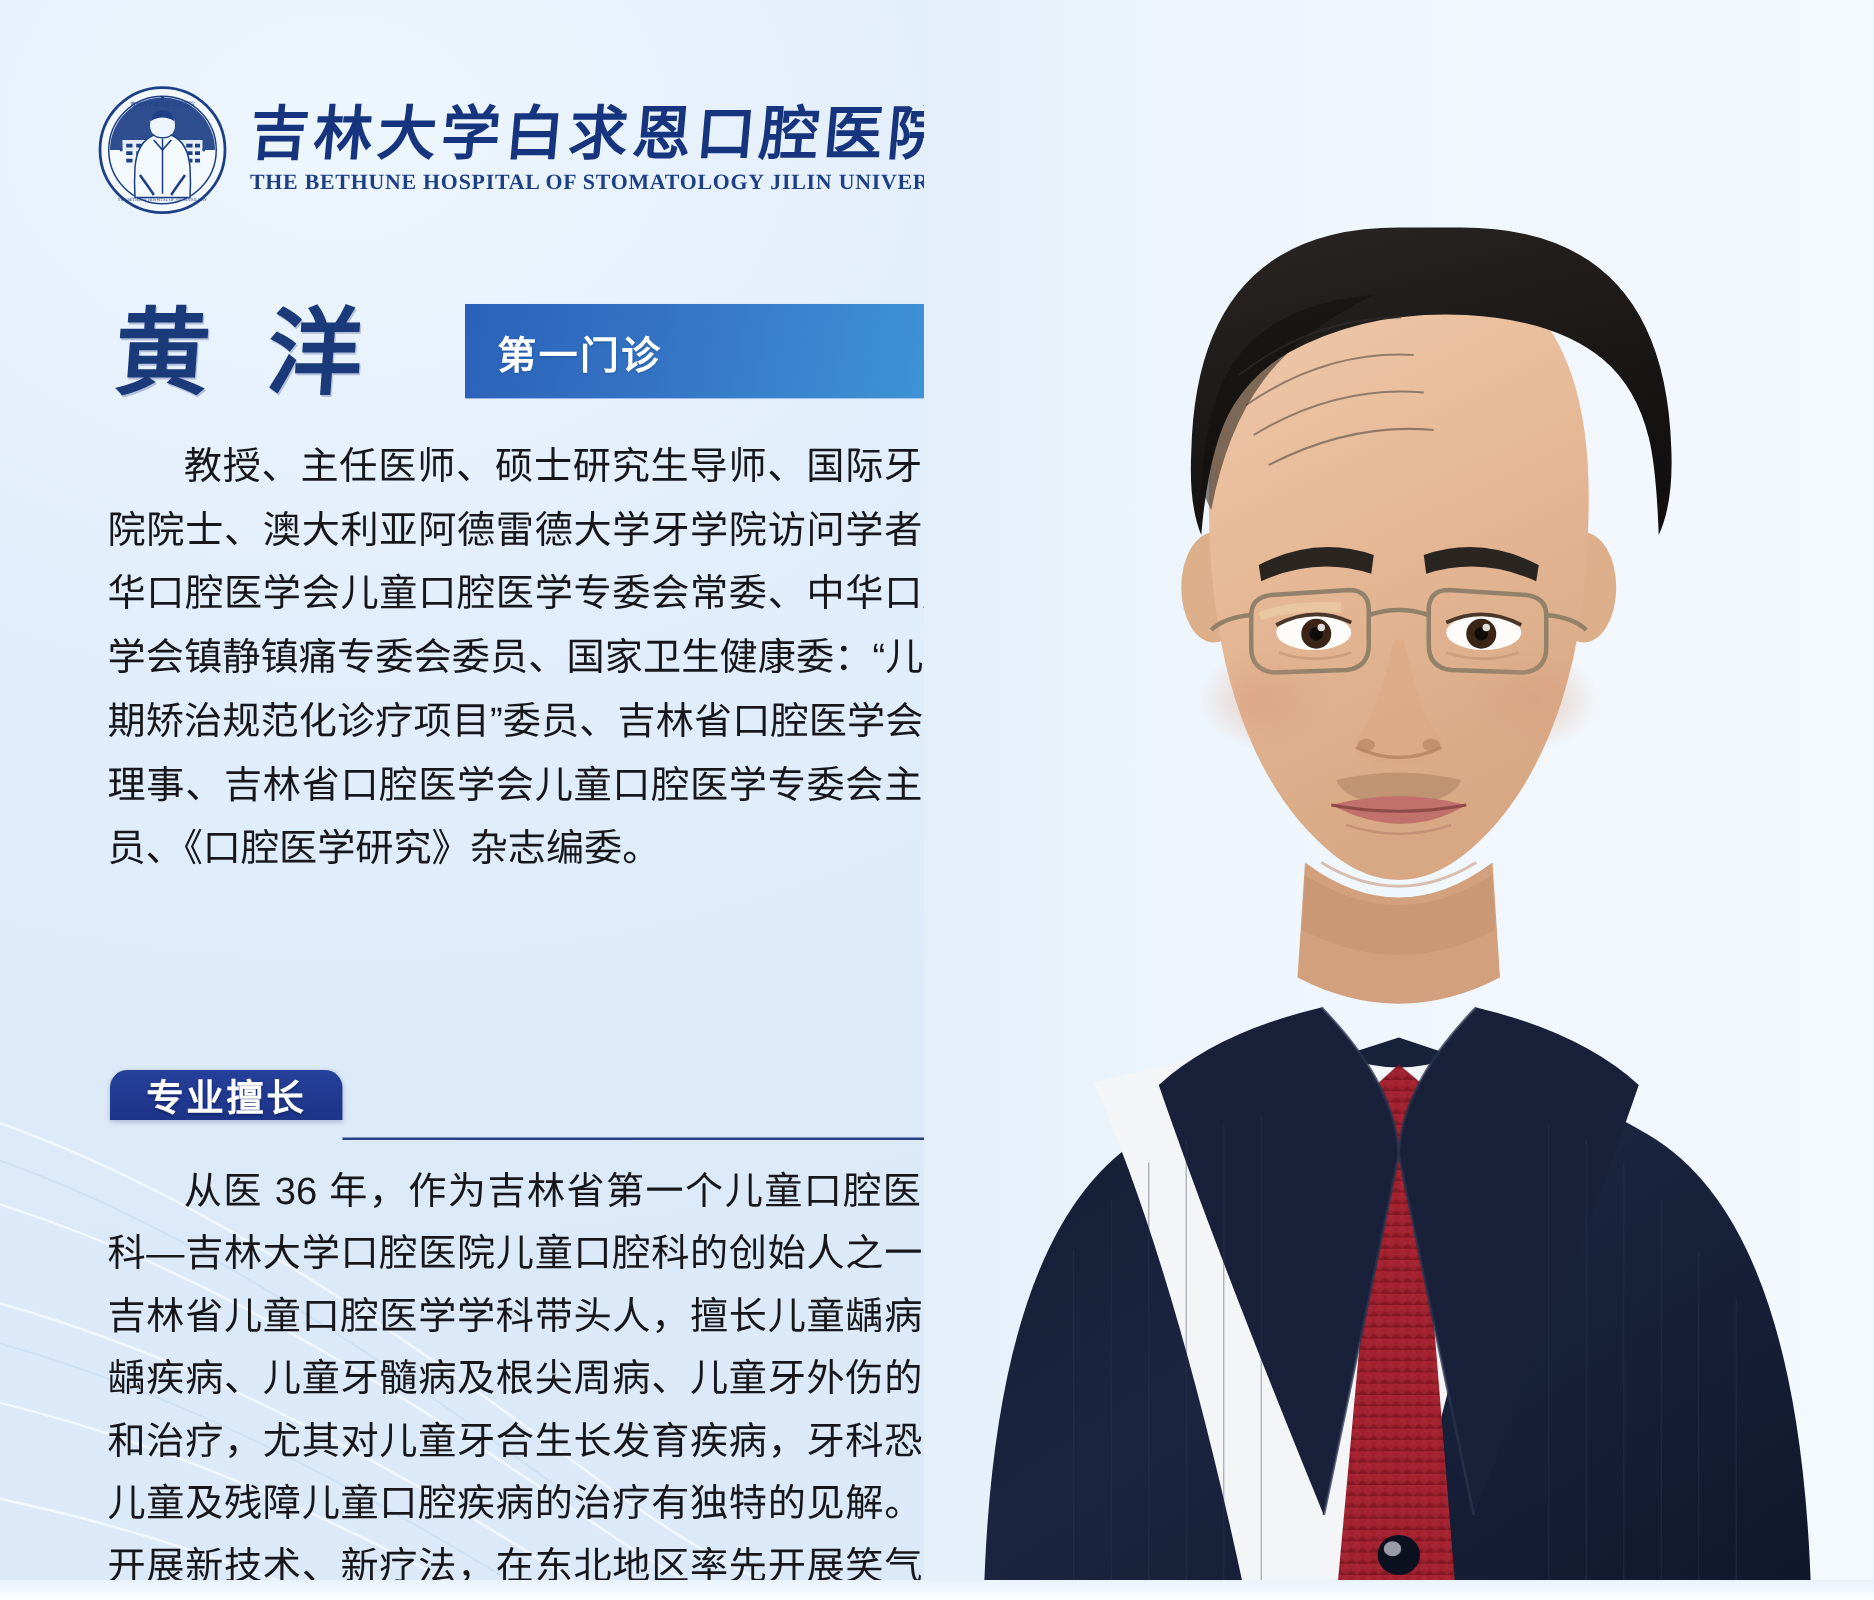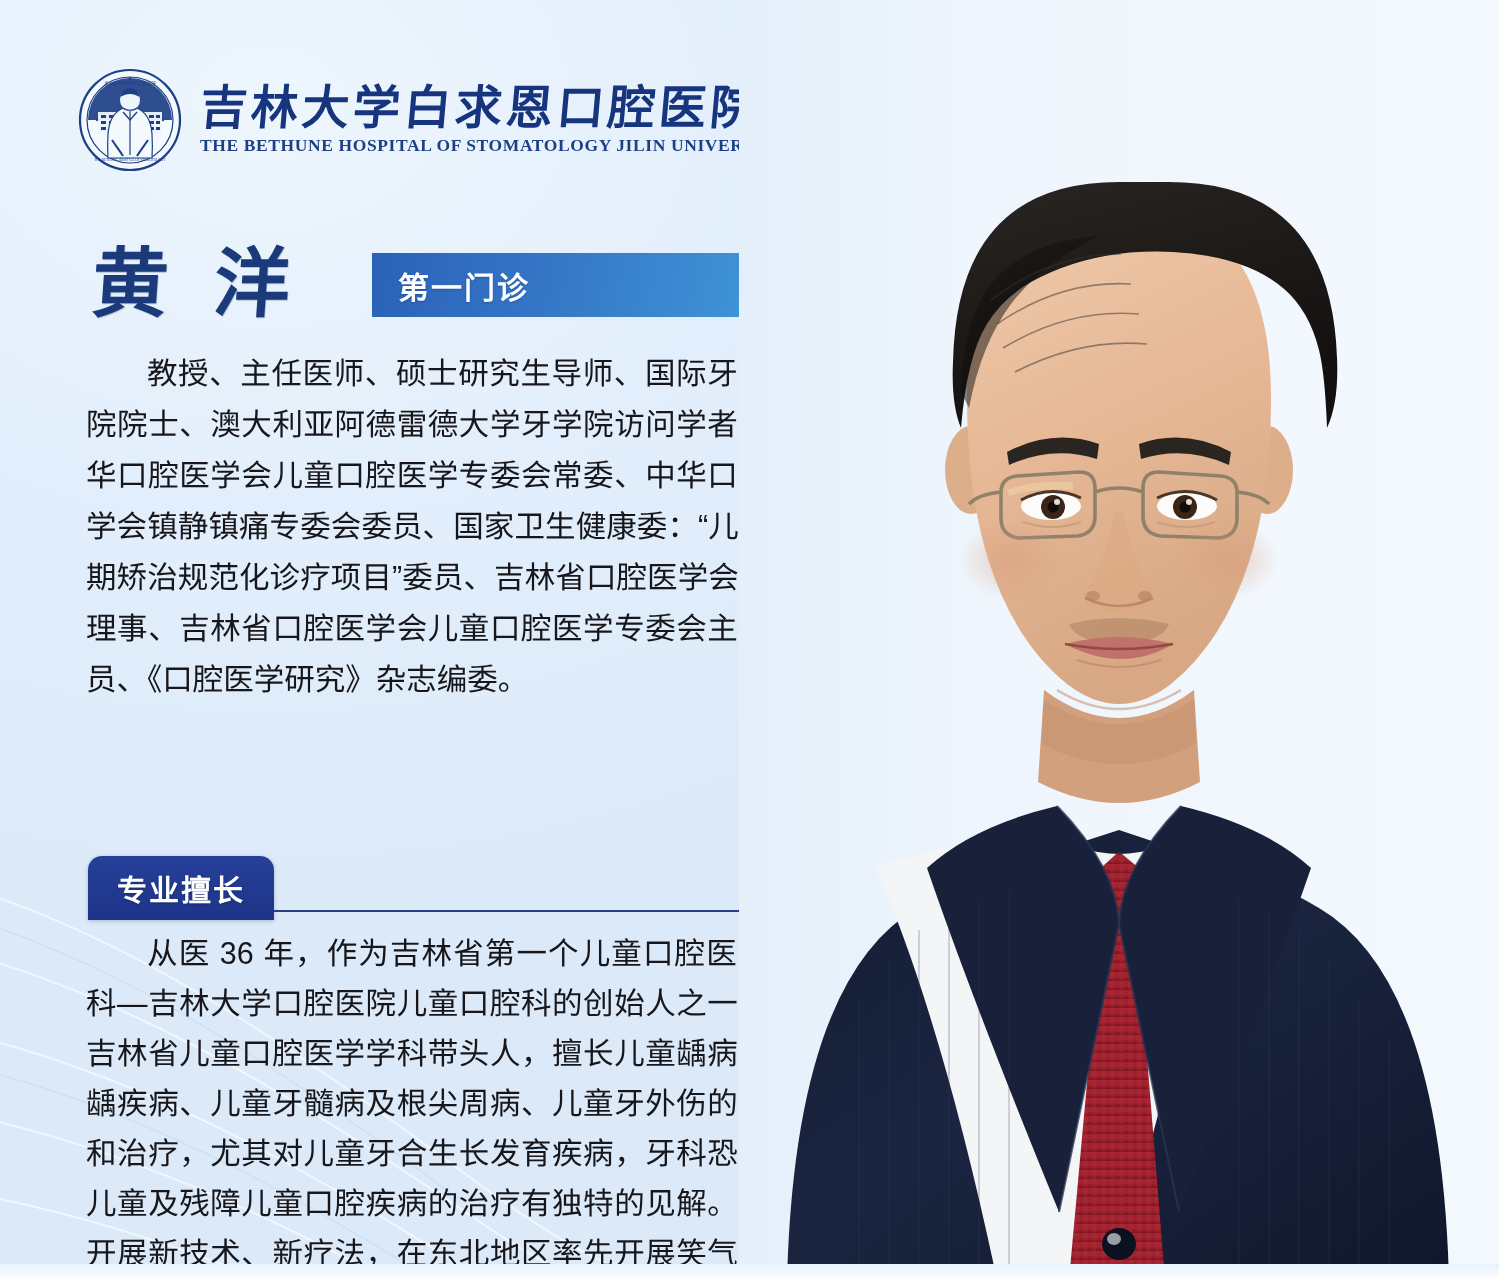--- a/index.html
+++ b/index.html
@@ -39,42 +39,42 @@
   .name-row{position:absolute;left:92px;top:228px;display:flex;align-items:center;height:112px;}
   .doc-name{
     font-family:"Liberation Serif","DejaVu Serif",serif;
     font-size:76px;font-weight:700;color:#1b3a7a;
     letter-spacing:46px;line-height:1;white-space:nowrap;
     text-shadow:1px 1px 0 rgba(20,45,110,.25);
     transform:skewX(-4deg);
     padding-right:0;
   }
   .dept-banner{
-    position:absolute;left:372px;top:253px;width:540px;height:64px;
+    position:absolute;left:372px;top:243px;width:540px;height:76px;
     background:linear-gradient(100deg,#2a62b8 0%,#3473c4 28%,#3e92d6 68%,#4cb0e6 100%);
     clip-path:polygon(0 0, 100% 0, 93.5% 100%, 0 100%);
     display:flex;align-items:center;
     box-shadow:0 2px 6px rgba(40,90,160,.22);
   }
   .dept-label{
     color:#ffffff;font-size:31px;font-weight:700;letter-spacing:2px;
     margin-left:26px;text-shadow:0 1px 2px rgba(10,50,110,.35);
     font-family:"Liberation Sans","DejaVu Sans",sans-serif;
   }
   
   .credentials{
     position:absolute;left:86px;top:348px;width:714px;
     font-size:30.5px;line-height:51px;color:#17171b;
     text-indent:2em;text-align:justify;text-justify:inter-character;
     font-family:"Liberation Sans","DejaVu Sans",sans-serif;
   }
   
   .spec-head{position:absolute;left:88px;top:856px;width:700px;height:62px;}
   .spec-badge{
-    position:absolute;left:0;top:0;height:64px;min-width:186px;
+    position:absolute;left:0;top:0;height:40px;min-width:186px;
     background:linear-gradient(180deg,#26409a 0%,#1d3488 100%);
     border-radius:14px 14px 0 0;
     display:flex;align-items:center;justify-content:center;
     padding:0 22px;box-sizing:border-box;
     box-shadow:0 1px 4px rgba(20,40,100,.25);
   }
   .spec-badge span{
     color:#fff;font-size:30px;font-weight:700;letter-spacing:2px;
     font-family:"Liberation Sans","DejaVu Sans",sans-serif;
     text-shadow:0 1px 2px rgba(8,25,80,.5);

